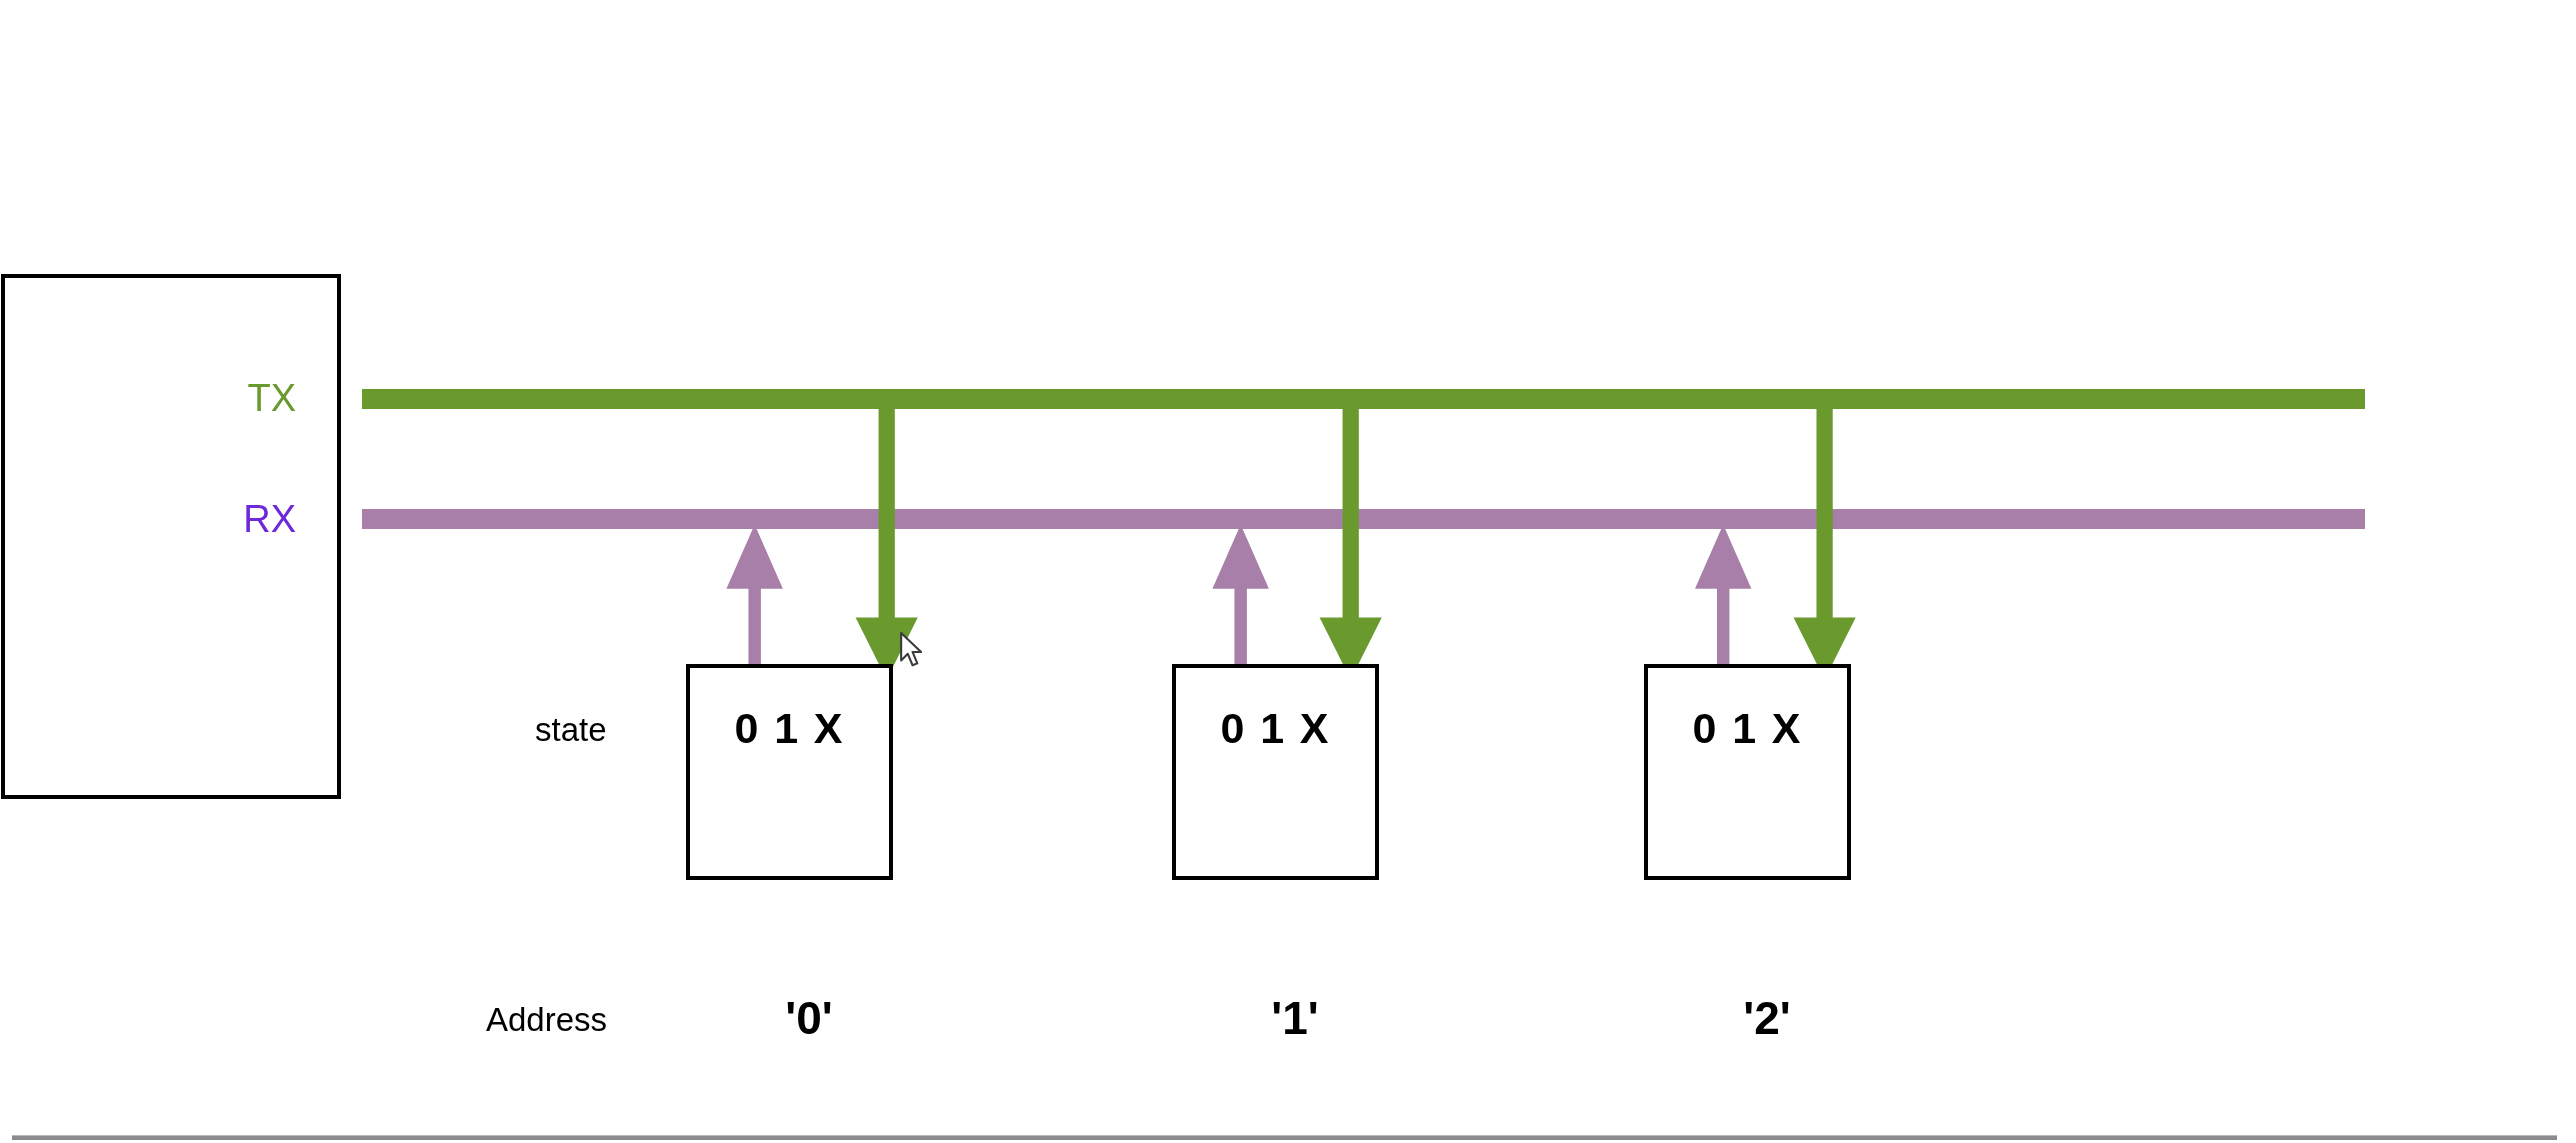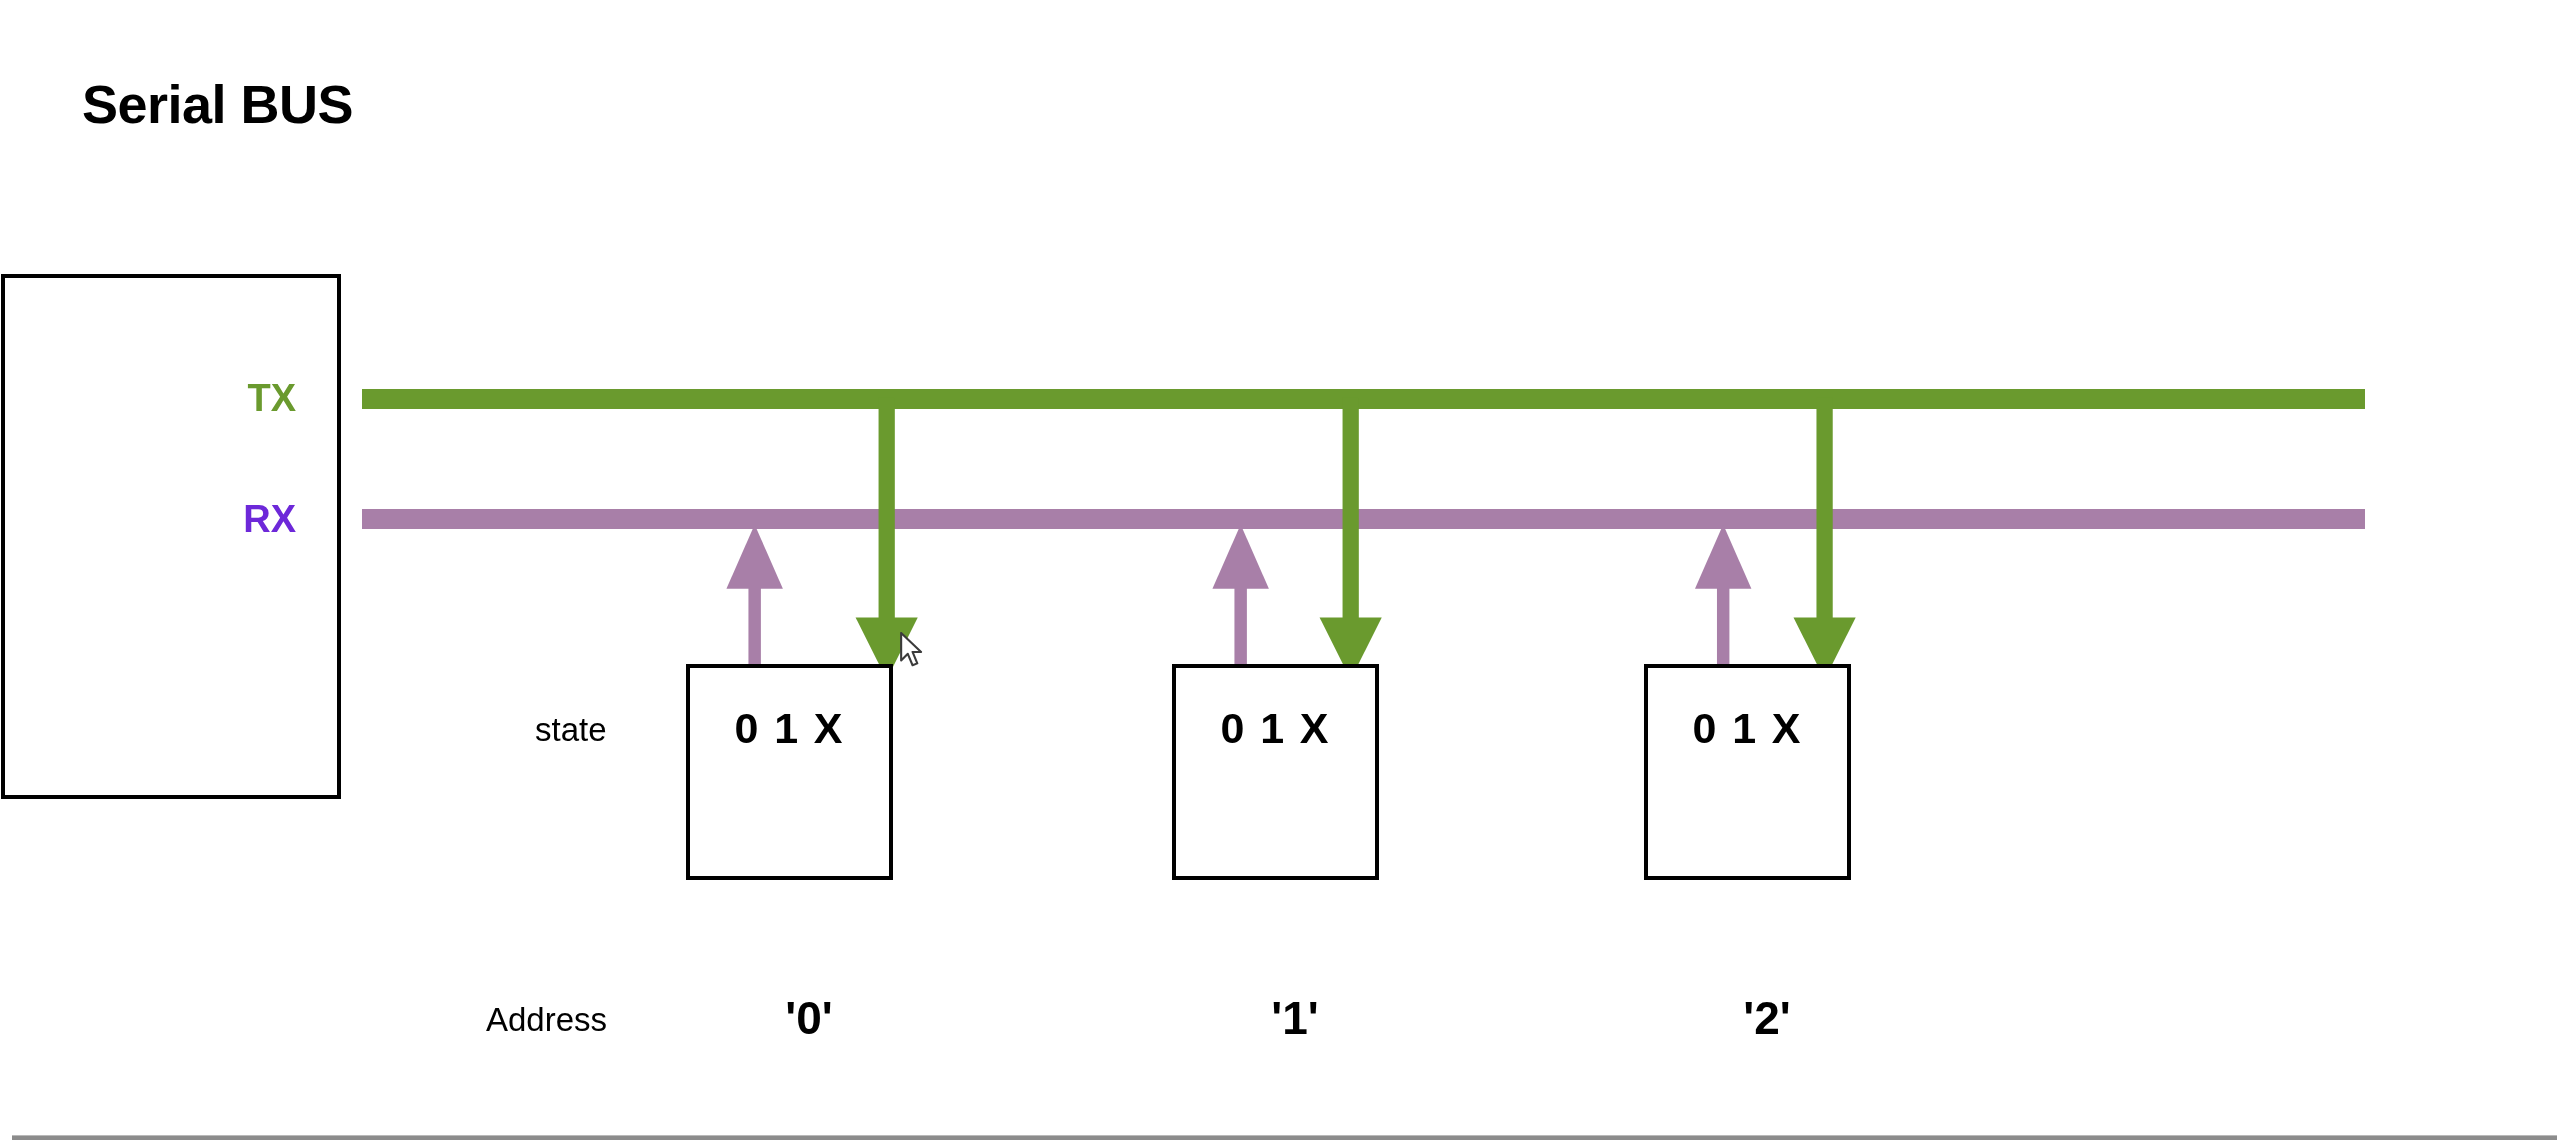--- a/index.html
+++ b/index.html
@@ -40,21 +40,21 @@
     height: 525px;
     border: 4.8px solid #000000;
     background: #ffffff;
     box-sizing: border-box;
   }
 
   
   .bus-label {
     position: absolute;
     font-size: 38px;
-    font-weight: bold;
+    font-weight: normal;
     white-space: nowrap;
     text-align: right;
   }
   .bus-label.tx { left: 172px; top: 377px; width: 124px; }
   .bus-label.rx { left: 172px; top: 498px; width: 124px; }
 
   
   .bus-line {
     position: absolute;
     left: 362px;
@@ -150,21 +150,20 @@
     background: #8c8c8c;
     border-top: 1px solid #b9b9b9;
     box-sizing: border-box;
   }
 </style>
 </head>
 <body>
 
 <div id="stage">
 
-  <div class="page-title">Serial BUS</div>
 
   <div class="controller-block"></div>
 
   <div class="bus-label tx" style="color:#6a9a2e;">TX</div>
   <div class="bus-label rx" style="color:#6d28d9;">RX</div>
 
   <div class="bus-line tx" style="background:#6a9a2e;"></div>
   <div class="bus-line rx" style="background:#a87fa8;"></div>
 
   <div class="row-label state">state</div>

